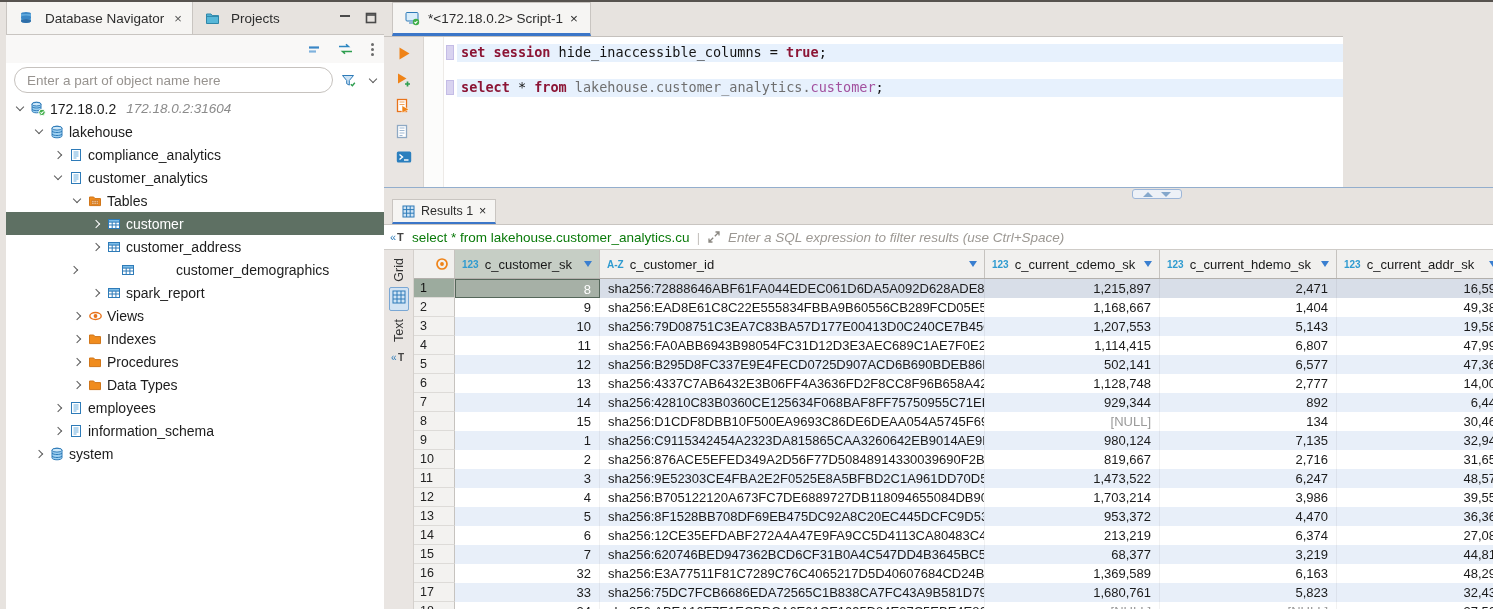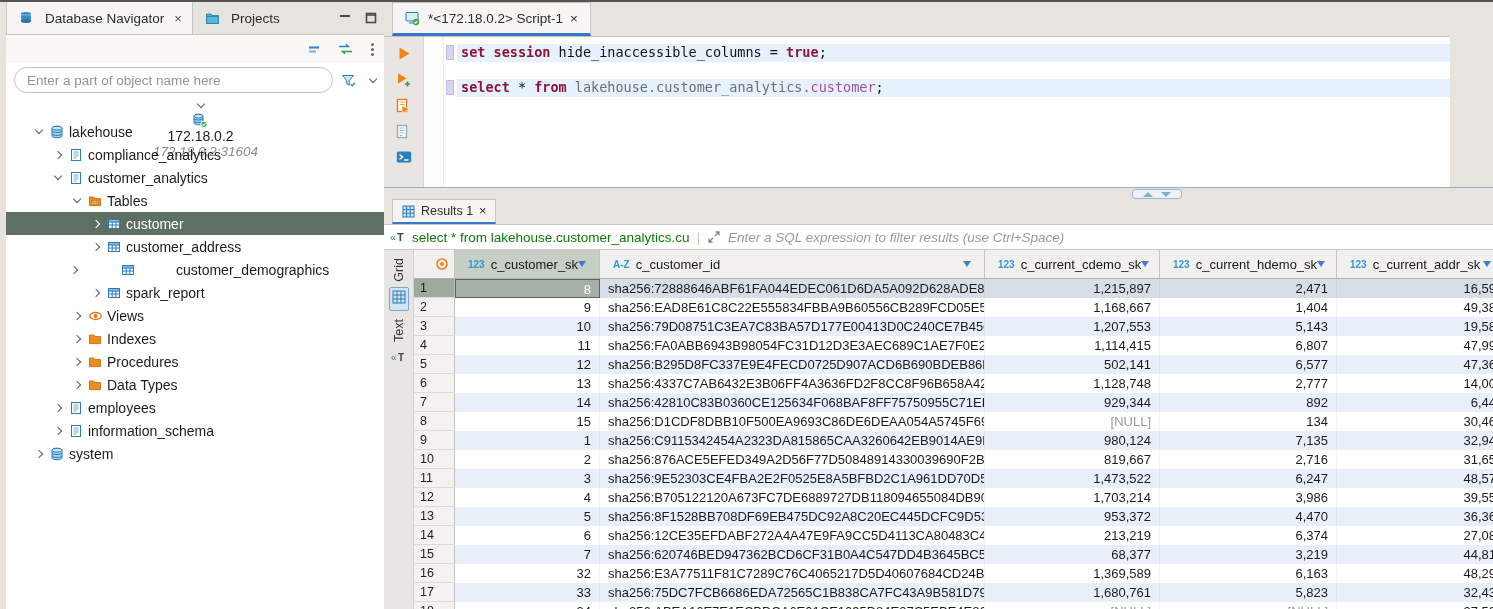--- a/index.html
+++ b/index.html
@@ -30,21 +30,21 @@
   .tree-row.selected { background:#5e7063; color:#fff; }
   .chev-box { width:16px; height:16px; display:flex; align-items:center; justify-content:center; flex:0 0 16px;}
   .chev { width:6px; height:6px; border-right:1.6px solid #5c5c5c; border-bottom:1.6px solid #5c5c5c; }
   .chev.closed { transform:rotate(-45deg); }
   .chev.open   { transform:rotate(45deg); margin-top:-3px;}
   .tree-row.selected .chev { border-color:#fff; }
   .tree-icon { width:16px; height:16px; margin:0 4px 0 2px; display:flex; align-items:center; justify-content:center; }
   .suffix { margin-left:10px; font-style:italic; color:#8b8b8b; font-size:13.5px; }
 
   
-  .editor-area { position:absolute; left:384px; top:0; width:1066px; height:185px; background:#0369a1; }
+  .editor-area { position:absolute; left:384px; top:0; width:959px; height:185px; background:#0369a1; }
   .ed-tabbar { height:35px; background:#e7e3df; border-bottom:1px solid #c5c1bd; display:flex; }
   .ed-tab { display:flex; align-items:center; gap:7px; padding:0 12px; margin-left:8px;
             background:#f6f5f3; border:1px solid #c9c5c1; border-bottom:3px solid #3b76c8;
             font-size:13.5px; color:#2d2d2d; }
   .ed-body { position:absolute; top:35px; left:0; right:0; bottom:0; display:flex; }
   .ed-toolbar { width:40px; background:#e9e5e2; border-right:1px solid #d8d4d0;
                 display:flex; flex-direction:column; align-items:center; padding-top:9px; gap:11px; }
   .ed-ruler { width:20px; background:#fcfcfb; border-right:1px solid #edeae7; }
   .ed-marks { width:13px; background:#fff; position:relative; }
   .ed-mark { position:absolute; left:2px; width:8px; height:15px; background:#d9d3f0; border:1px solid #c4bce6; }
@@ -81,21 +81,21 @@
                display:flex; flex-direction:column; align-items:center; padding-top:8px; gap:8px; }
   .vlabel { writing-mode:vertical-rl; transform:rotate(180deg); font-size:12.5px; color:#333; }
   .side-tab { display:flex; flex-direction:column; align-items:center; gap:5px; }
   .side-icon-box { padding:2px; border-radius:2px; }
   .side-tab.selected .side-icon-box { background:#d2e3f3; border:1px solid #7aa7d4; }
 
   .grid-wrap { flex:1; overflow:hidden; background:#fff; position:relative; }
   .grid-header { display:flex; height:29px; background:#f1f0ee; border-bottom:1px solid #b3b0ac; }
   .corner-cell { width:41px; flex:0 0 41px; display:flex; align-items:center; justify-content:flex-end;
                  padding-right:5px; border-right:1px solid #c6c3bf; }
-  .col-header { display:flex; align-items:center; padding:0 13px; border-right:1px solid #c6c3bf;
+  .col-header { display:flex; align-items:center; padding:0 7px; border-right:1px solid #c6c3bf;
                 flex:0 0 auto; overflow:hidden; }
   .col-header.sel { background:#c6cec5; }
   .col-badge { font-size:10px; font-weight:bold; color:#2f9bd0; margin-right:6px; flex:0 0 auto; }
   .col-name { font-size:13px; color:#191919; white-space:nowrap; }
   .col-arrow { margin-left:auto; width:0; height:0; border-left:4.5px solid transparent;
                border-right:4.5px solid transparent; border-top:6px solid #3a7fd0; flex:0 0 auto; }
   .grid-row { display:flex; height:19px; }
   .rowhead { width:41px; flex:0 0 41px; background:#f3f2f0; border-right:1px solid #c6c3bf;
              border-bottom:1px solid #dddbd8; font-size:12.5px; color:#222; line-height:18px;
              padding-left:6px; }
@@ -180,21 +180,21 @@
         <svg class="icon-svg" width="16" height="15">
             <path d="M1.5 2.5h11l-4.2 5v4.6l-2.6-1.4V7.5z" fill="#cfe4f5" stroke="#2e7bb8"></path>
             <path d="M9.8 11.2l1.6 1.6 2.4-3" stroke="#2e9e4f" stroke-width="1.4" fill="none"></path>
           </svg>
       </span>
       <span class="chev-box">
           <span class="chev open"></span>
         </span>
     </div>
     <div class="tree">
-        <div class="tree-row" style="padding-left: 6px; flex-direction: column;">
+        <div class="tree-row" style="padding-left: 6px;">
           <span class="chev-box">
             <span class="chev open"></span>
           </span>
           <span class="tree-icon" style="display: inline-flex; align-items: center;">
             <svg width="16" height="15" viewBox="0 0 16 15">
               <path d="M2 3.2C2 2 4 1.2 6.5 1.2s4.5.8 4.5 2v6.6c0 1.2-2 2-4.5 2s-4.5-.8-4.5-2z" fill="#9ed1f2" stroke="#2e7bb8"></path>
               <ellipse cx="6.5" cy="3.2" rx="4.5" ry="1.8" fill="#cfe9fa" stroke="#2e7bb8"></ellipse>
               <path d="M2 5.8c.9.8 2.6 1.2 4.5 1.2s3.6-.4 4.5-1.2M2 8.4c.9.8 2.6 1.2 4.5 1.2s3.6-.4 4.5-1.2" fill="none" stroke="#2e7bb8"></path>
               <circle cx="12" cy="11.4" r="3.2" fill="#3fae49" stroke="#fff"></circle>
               <path d="M10.5 11.4l1.1 1.1 1.9-2.1" stroke="#fff" fill="none" stroke-width="1.1"></path>

